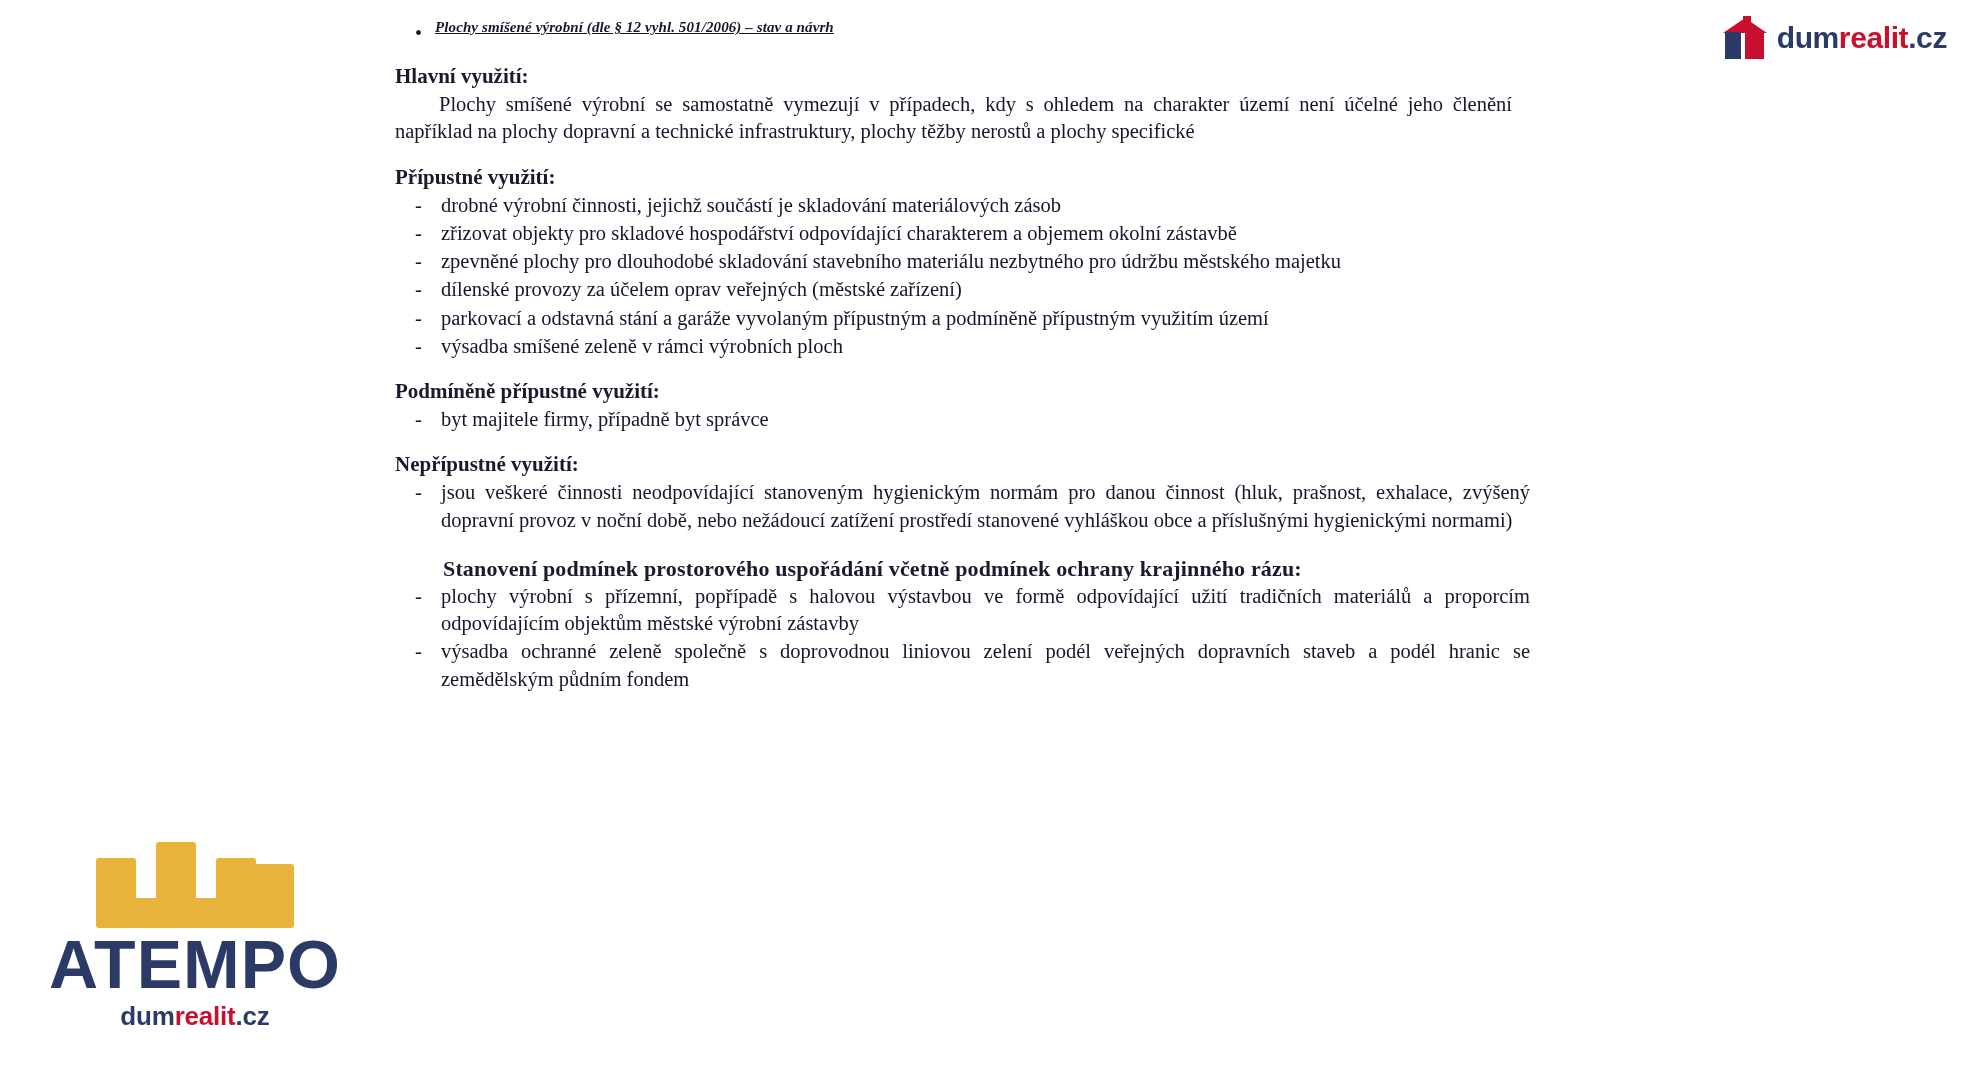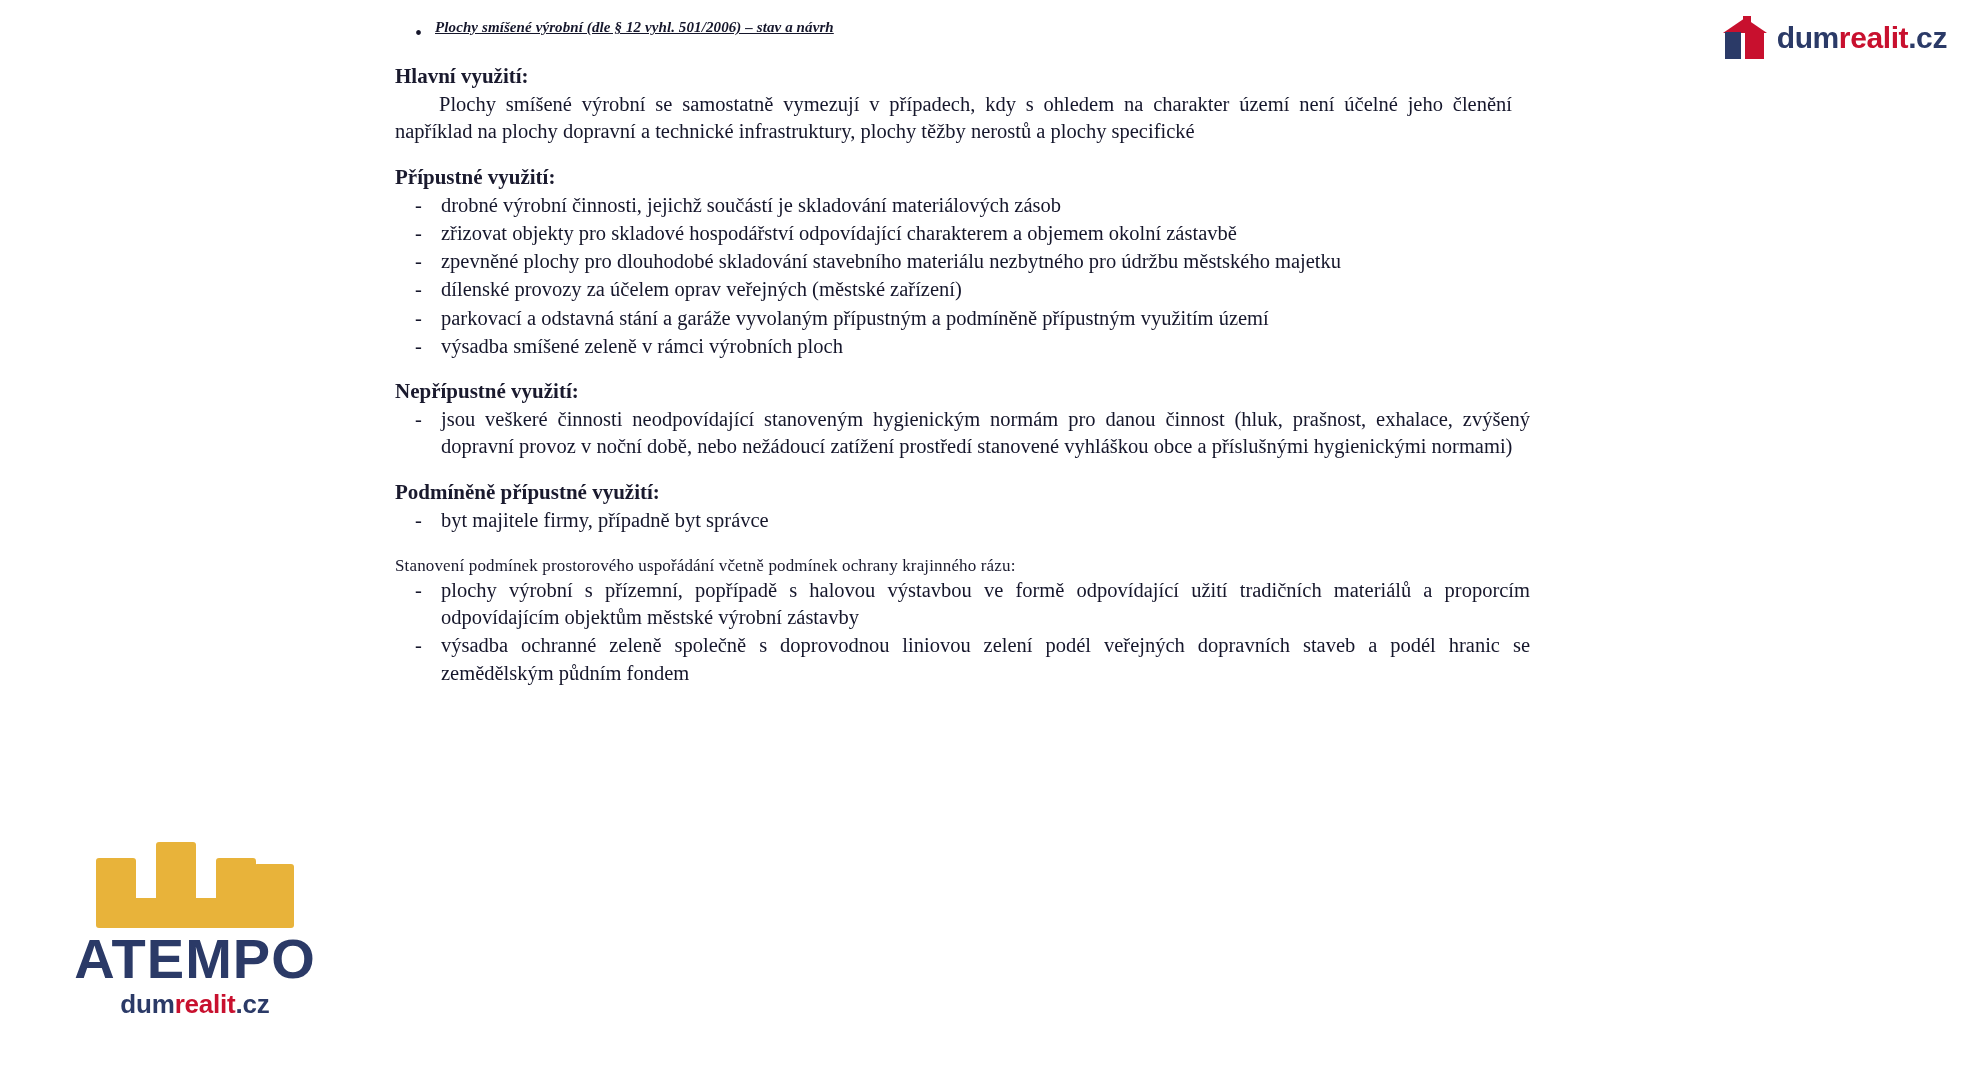--- a/index.html
+++ b/index.html
@@ -84,26 +84,27 @@
   ul.dashlist > li::before {
     content: "-";
     position: absolute;
     left: 20px;
     top: 0;
     color: #15162b;
   }
 
   
   .heading-block {
-    font-weight: normal;
-    font-size: 17px;
+    font-weight: bold;
+    font-size: 22px;
     text-align: justify;
     margin-top: 22px;
     margin-bottom: 1px;
     letter-spacing: .15px;
+    margin-left: 48px;
   }
 
   
   #brand-logo {
     position: absolute;
     right: 36px;
     top: 16px;
     display: flex;
     align-items: center;
     gap: 10px;
@@ -176,21 +177,21 @@
     background: #e8b33a;
     border-radius: 3px 3px 0 0;
   }
   #atempo-logo .crown .sp1 { left: 18px;  height: 46px; }
   #atempo-logo .crown .sp2 { left: 78px;  height: 62px; }
   #atempo-logo .crown .sp3 { left: 138px; height: 46px; }
   #atempo-logo .crown .sp4 { left: 176px; height: 40px; width: 40px; }
   #atempo-logo .wordmark-main {
     font-family: "Liberation Sans", sans-serif;
     font-weight: bold;
-    font-size: 56px;
+    font-size: 68px;
     letter-spacing: 1px;
     color: #2b3a67;
     line-height: .95;
   }
   #atempo-logo .wordmark-sub {
     font-family: "Liberation Sans", sans-serif;
     font-size: 26px;
     font-weight: bold;
     letter-spacing: -.2px;
     margin-top: 4px;
@@ -220,30 +221,30 @@
       <li>drobné výrobní činnosti, jejichž součástí je skladování materiálových zásob</li>
       <li>zřizovat objekty pro skladové hospodářství odpovídající charakterem a objemem okolní zástavbě</li>
       <li>zpevněné plochy pro dlouhodobé skladování stavebního materiálu nezbytného pro údržbu městského majetku</li>
       <li>dílenské provozy za účelem oprav veřejných (městské zařízení)</li>
       <li>parkovací a odstavná stání a garáže vyvolaným přípustným a podmíněně přípustným využitím území</li>
       <li>výsadba smíšené zeleně v rámci výrobních ploch</li>
     </ul>
   </div>
 
   <div>
+    <div class="section-heading">Podmíněně přípustné využití:</div>
+    <ul class="dashlist doc-body">
+      <li>byt majitele firmy, případně byt správce</li>
+    </ul>
+  </div>
+
+  <div>
     <div class="section-heading">Nepřípustné využití:</div>
     <ul class="dashlist doc-body">
       <li>jsou veškeré činnosti neodpovídající stanoveným hygienickým normám pro danou činnost (hluk, prašnost, exhalace, zvýšený dopravní provoz v noční době, nebo nežádoucí zatížení prostředí stanovené vyhláškou obce a příslušnými hygienickými normami)</li>
-    </ul>
-  </div>
-
-  <div>
-    <div class="section-heading">Podmíněně přípustné využití:</div>
-    <ul class="dashlist doc-body">
-      <li>byt majitele firmy, případně byt správce</li>
     </ul>
   </div>
 
   <div>
     <div class="heading-block">Stanovení podmínek prostorového uspořádání včetně podmínek ochrany krajinného rázu:</div>
     <ul class="dashlist doc-body">
       <li>plochy výrobní s přízemní, popřípadě s halovou výstavbou ve formě odpovídající užití tradičních materiálů a proporcím odpovídajícím objektům městské výrobní zástavby</li>
       <li>výsadba ochranné zeleně společně s doprovodnou liniovou zelení podél veřejných dopravních staveb a podél hranic se zemědělským půdním fondem</li>
     </ul>
   </div>

